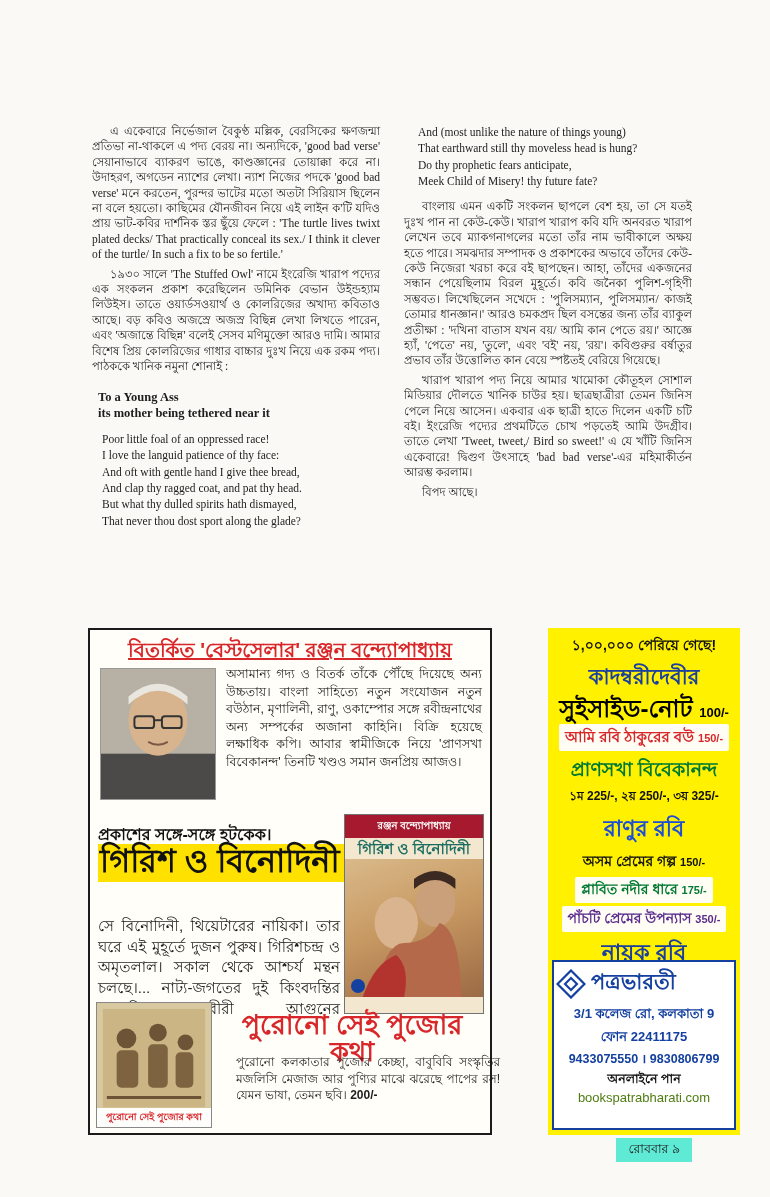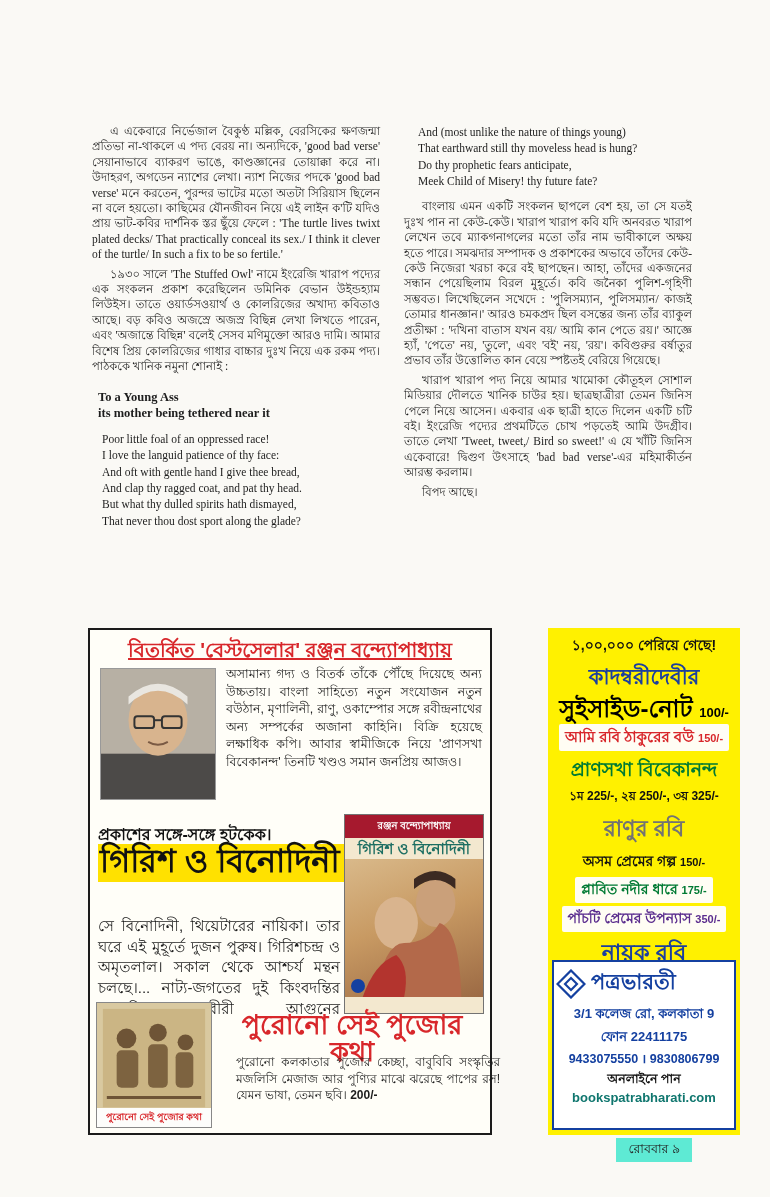--- a/index.html
+++ b/index.html
@@ -50,38 +50,38 @@
   .ad-right { position:absolute; left:500px; top:628px; width:192px; height:507px;
               background:#fff100; font-family:"Liberation Sans", sans-serif; text-align:center; padding:6px 4px 0;margin-left:48px; }
   .ar-headline { font-size:14px; font-weight:bold; color:#111; }
   .ar-kadambari { font-size:21px; font-weight:bold; color:#1b3f9e; margin-top:3px; }
   .ar-suicide { font-size:24px; font-weight:bold; color:#000; line-height:1.05; }
   .ar-suicide .sm { font-size:13px; font-weight:bold; }
   .strip { display:inline-block; background:#fffdf4; padding:1px 6px; margin-top:3px; border-radius:2px; }
   .ar-amirobi { font-size:15px; font-weight:bold; color:#d8272b; }
   .ar-prana { font-size:19px; font-weight:bold; color:#007a33; margin-top:4px; }
   .ar-prana-prices { font-size:12px; font-weight:bold; color:#111; }
-  .ar-ranur { font-size:22px; font-weight:bold; color:#737373; margin-top:4px; }
+  .ar-ranur { font-size:22px; font-weight:bold; color:#1d4ed8; margin-top:4px; }
   .ar-asom { font-size:14px; font-weight:bold; color:#111; margin-top:2px; }
   .ar-plabito { font-size:14px; font-weight:bold; color:#007a33; }
   .ar-panchti { font-size:14px; font-weight:bold; color:#5b2d8e; }
   .ar-nayok { font-size:22px; font-weight:bold; color:#1b3f9e; margin-top:3px; }
   .ar-nayok-prices { font-size:12.5px; font-weight:bold; color:#111; }
   .sm2 { font-size:11px; }
 
   .publisher-box { position:absolute; left:4px; top:332px; width:184px; height:170px;
                    background:#ffffff; border:2px solid #1440a0; padding:4px 2px; text-align:center; }
   .pub-row { display:flex; align-items:center; gap:5px; }
   .pub-logo { width:30px; height:30px; flex:none; }
   .pub-name { font-size:21px; font-weight:bold; color:#1440a0; }
   .pub-address { font-size:13px; font-weight:bold; color:#1440a0; margin-top:3px; }
   .pub-phone { font-size:13px; font-weight:bold; color:#1440a0; margin-top:2px; }
   .pub-mobiles { font-size:12.5px; font-weight:bold; color:#1440a0; margin-top:2px; }
   .pub-online { font-size:12.5px; font-weight:bold; color:#111; margin-top:3px; }
-  .pub-site { font-size:13px; font-weight:bold; color:#0f766e; }
+  .pub-site { font-size:13px; font-weight:normal; color:#4d7c0f; }
 
   
   .page-footer { position:absolute; right:78px; top:1138px; background:#5eead4;
                  font-size:12.5px; padding:2px 12px; color:#222; font-family:"Liberation Sans", sans-serif; }
 </style>
 </head>
 <body>
 
 <div class="page">
 

